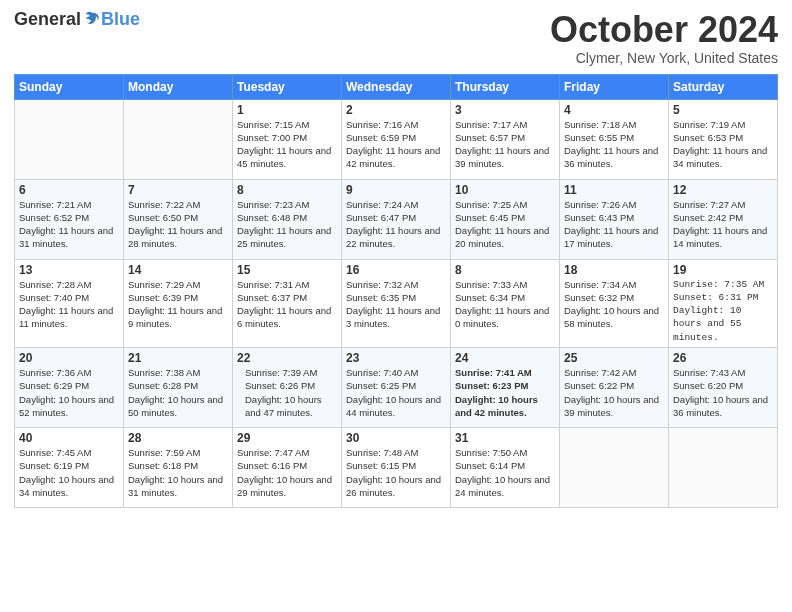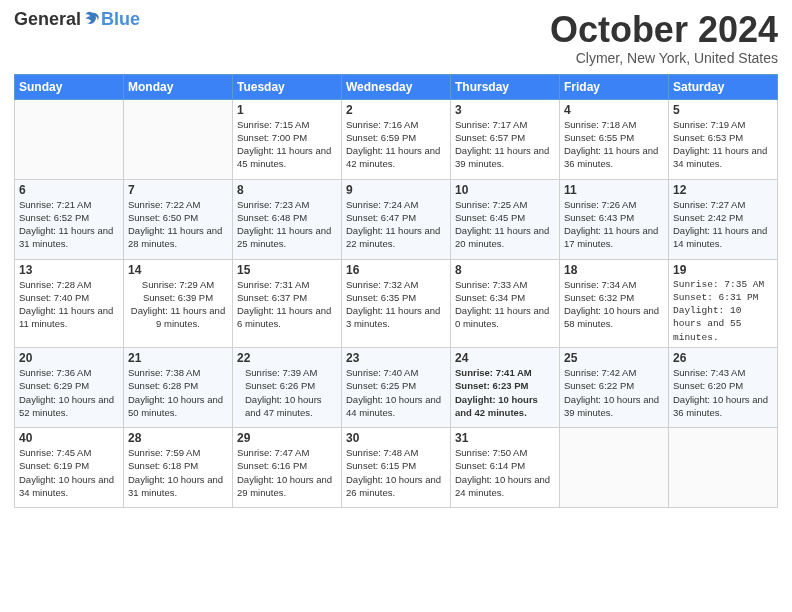--- a/index.html
+++ b/index.html
@@ -211,21 +211,21 @@
         </tr>
         <tr>
           <td>
             <span class="day-number">13</span>
             <div class="day-info" style="white-space: pre-line;">Sunrise: 7:28 AM
 Sunset: 7:40 PM
 Daylight: 11 hours and 11 minutes.</div>
           </td>
           <td>
             <span class="day-number">14</span>
-            <div class="day-info" style="white-space: pre-line; text-align: center;">Sunrise: 7:29 AM
+            <div class="day-info" style="white-space: pre-line;">Sunrise: 7:29 AM
 Sunset: 6:39 PM
 Daylight: 11 hours and 9 minutes.</div>
           </td>
           <td>
             <span class="day-number">15</span>
             <div class="day-info" style="white-space: pre-line;">Sunrise: 7:31 AM
 Sunset: 6:37 PM
 Daylight: 11 hours and 6 minutes.</div>
           </td>
           <td>

